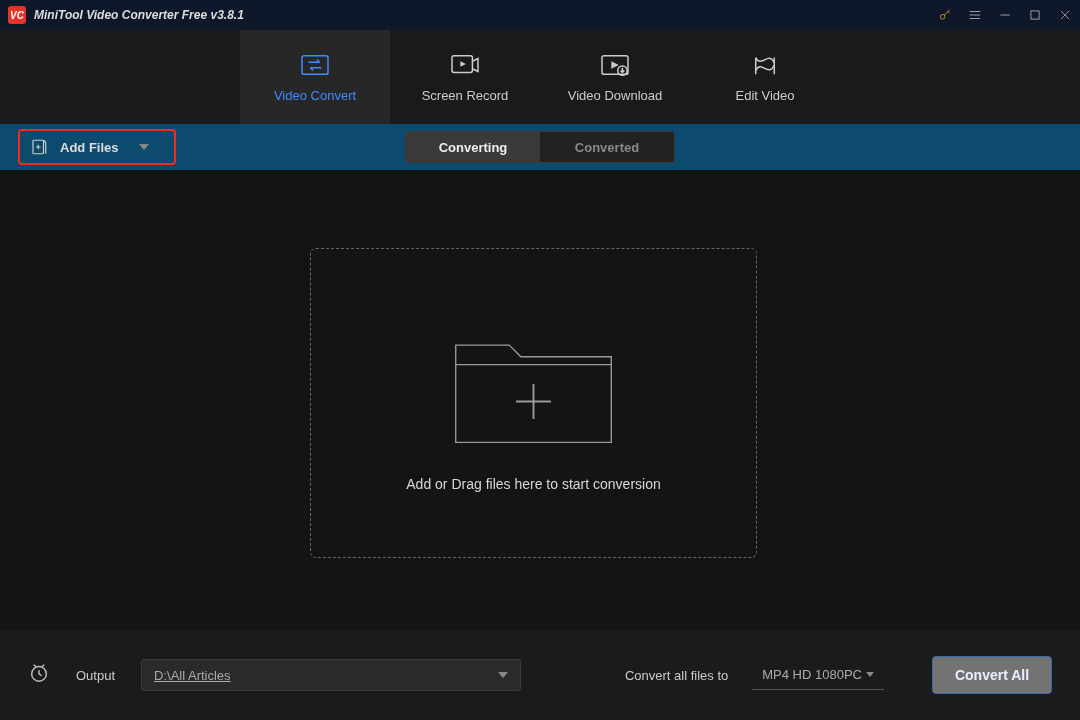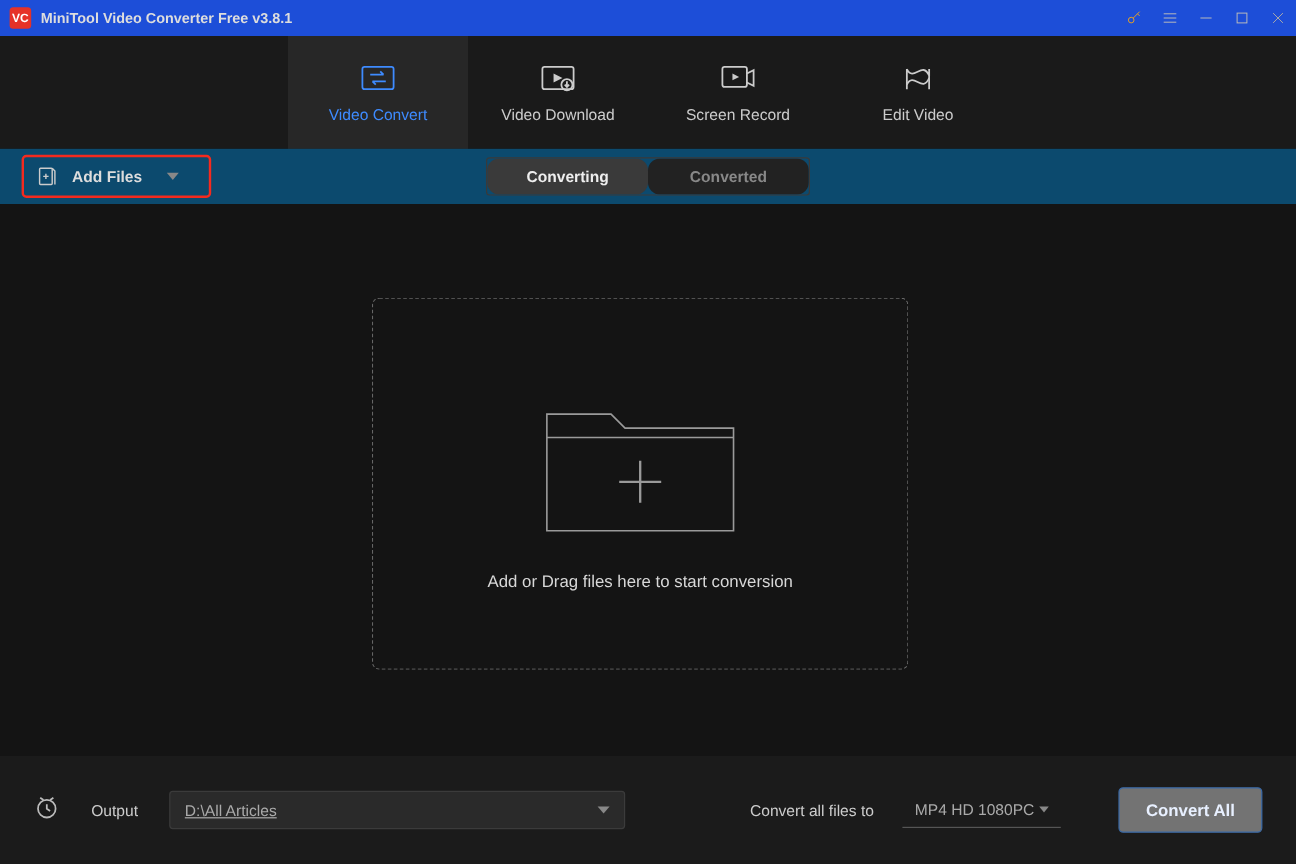--- a/index.html
+++ b/index.html
@@ -1,21 +1,22 @@
 <!DOCTYPE html>
 <html><head>
 <meta charset="utf-8">
 <style>
   * { box-sizing: border-box; margin: 0; padding: 0; font-family: -apple-system, "Segoe UI", Arial, sans-serif; }
   html, body { width: 1080px; height: 720px; background:#0d0d0d; color:#e6e6e6; overflow:hidden; }
 
   
   .titlebar {
-    height: 30px; background:#1d4ed8; display:flex; align-items:center; justify-content:space-between;
+    height: 30px; background:#0f172a; display:flex; align-items:center; justify-content:space-between;
     padding:0 8px;
+    font-style:italic;
   }
   .titlebar-left { display:flex; align-items:center; gap:8px; }
   .app-logo {
     width:18px; height:18px; background:#e63228; border-radius:3px; display:flex;
     align-items:center; justify-content:center; color:#fff; font-size:10px; font-weight:700;
   }
   .app-title { font-size:12px; color:#ddd; font-weight:600; }
   .titlebar-right { display:flex; align-items:center; gap:16px; }
   .tb-icon { width:14px; height:14px; color:#bbb; cursor:pointer; display:flex; align-items:center; justify-content:center; }
   .tb-icon svg { width:14px; height:14px; stroke:#bbb; fill:none; stroke-width:1.4; }
@@ -46,21 +47,21 @@
   .addfiles svg { width:18px; height:18px; stroke:#ccc; fill:none; stroke-width:1.6; }
   .addfiles .chev { width:0; height:0; border-left:5px solid transparent; border-right:5px solid transparent; border-top:6px solid #888; margin-left:8px;}
   
   .red-highlight {
     position:absolute; left:18px; top:5px; width:158px; height:36px; border:2px solid #f52a1e; border-radius:4px; pointer-events:none;
   }
 
   .status-tabs { position:absolute; left:50%; transform:translateX(-50%); display:flex; border:1px solid #3a3a3a; border-radius:3px; overflow:hidden; }
   .status-tab {
     width:134px; height:30px; display:flex; align-items:center; justify-content:center;
-    font-size:13px; font-weight:600; cursor:pointer; background:#222; color:#888;border-radius:10px;
+    font-size:13px; font-weight:600; cursor:pointer; background:#222; color:#888;
   }
   .status-tab.active { background:#3a3a3a; color:#eee; }
 
   
   .main {
     height:460px; background:#141414; position:relative;
   }
   .dropzone {
     position:absolute; left:310px; top:78px; width:447px; height:310px;
     border:1.5px dashed #666; border-radius:6px;
@@ -135,34 +136,34 @@
 <div class="tabrow">
   <div class="tab active">
     <svg viewBox="0 0 32 28">
       <rect x="2" y="4" width="28" height="20" rx="2"></rect>
       <path d="M9 11h12 M21 11l-3-3 M23 17H11 M11 17l3 3"></path>
     </svg>
     <span class="tab-label">Video Convert</span>
   </div>
   <div class="tab">
     <svg viewBox="0 0 32 28">
+      <rect x="2" y="4" width="22" height="18" rx="2"></rect>
+      <polygon points="11,10 17,13 11,16" fill="currentColor" stroke="none"></polygon>
+      <path d="M24 10l6-3v14l-6-3"></path>
+    </svg>
+    <span class="tab-label">Screen Record</span>
+  </div>
+  <div class="tab">
+    <svg viewBox="0 0 32 28">
       <rect x="2" y="4" width="28" height="20" rx="2"></rect>
       <polygon points="12,10 20,14 12,18" fill="currentColor" stroke="none"></polygon>
       <circle cx="24" cy="20" r="5"></circle>
         <path d="M24 17v5 M22 20l2 2 2-2"></path>
     </svg>
     <span class="tab-label">Video Download</span>
-  </div>
-  <div class="tab">
-    <svg viewBox="0 0 32 28">
-      <rect x="2" y="4" width="22" height="18" rx="2"></rect>
-      <polygon points="11,10 17,13 11,16" fill="currentColor" stroke="none"></polygon>
-      <path d="M24 10l6-3v14l-6-3"></path>
-    </svg>
-    <span class="tab-label">Screen Record</span>
   </div>
   <div class="tab">
     <svg viewBox="0 0 32 28">
       <path d="M6 6v18 M26 6v18 M6 6c6 12 14 -8 20 6"></path>
       <path d="M6 20c6 -12 14 8 20 -6"></path>
     </svg>
     <span class="tab-label">Edit Video</span>
   </div>
 </div>
 

